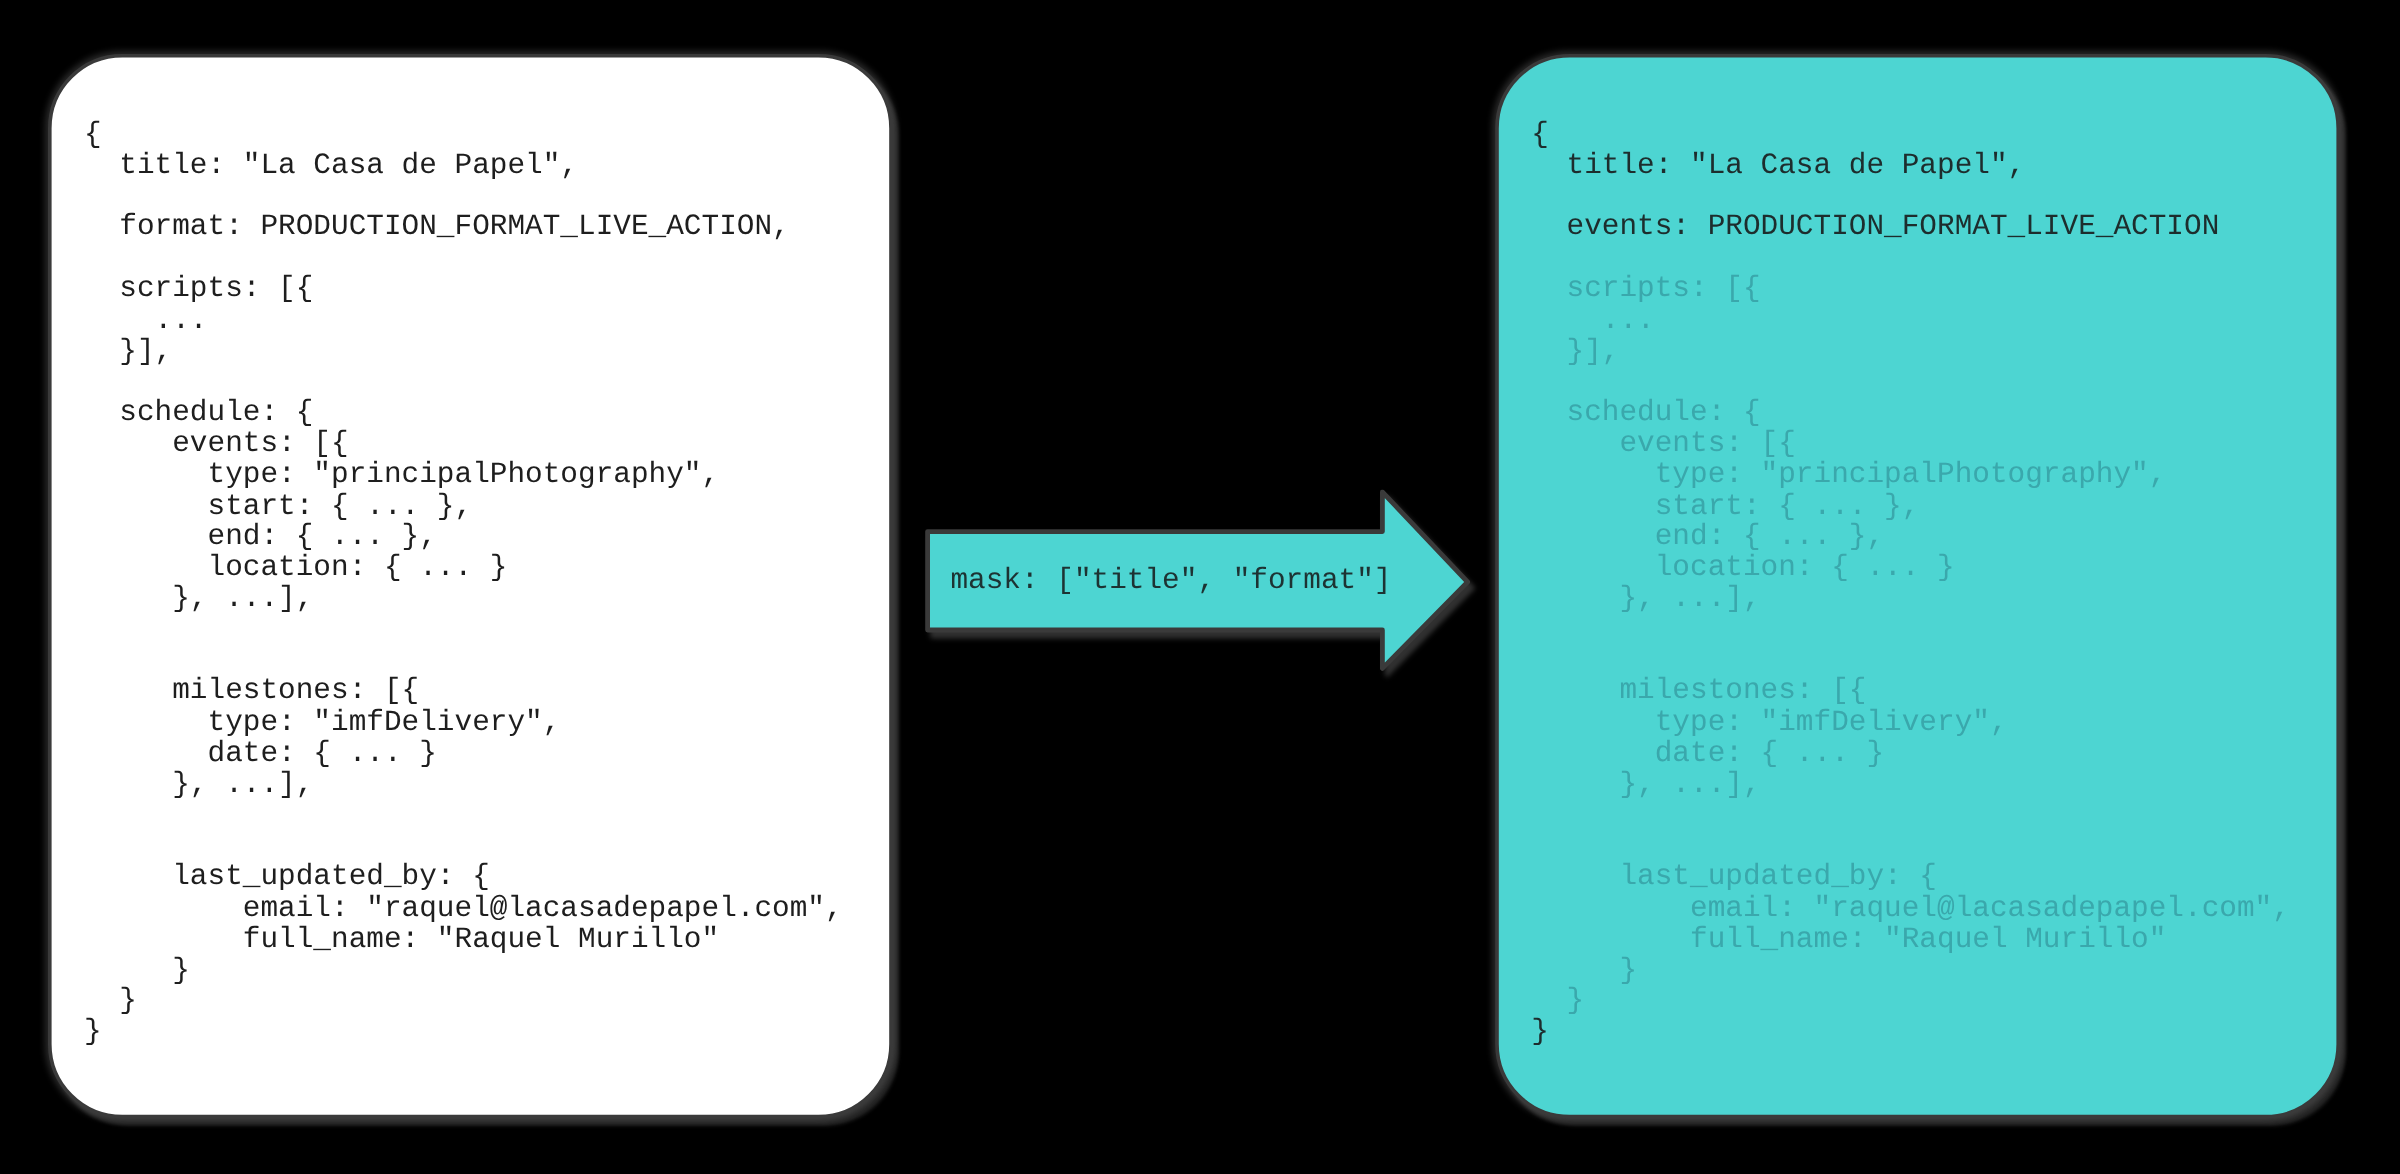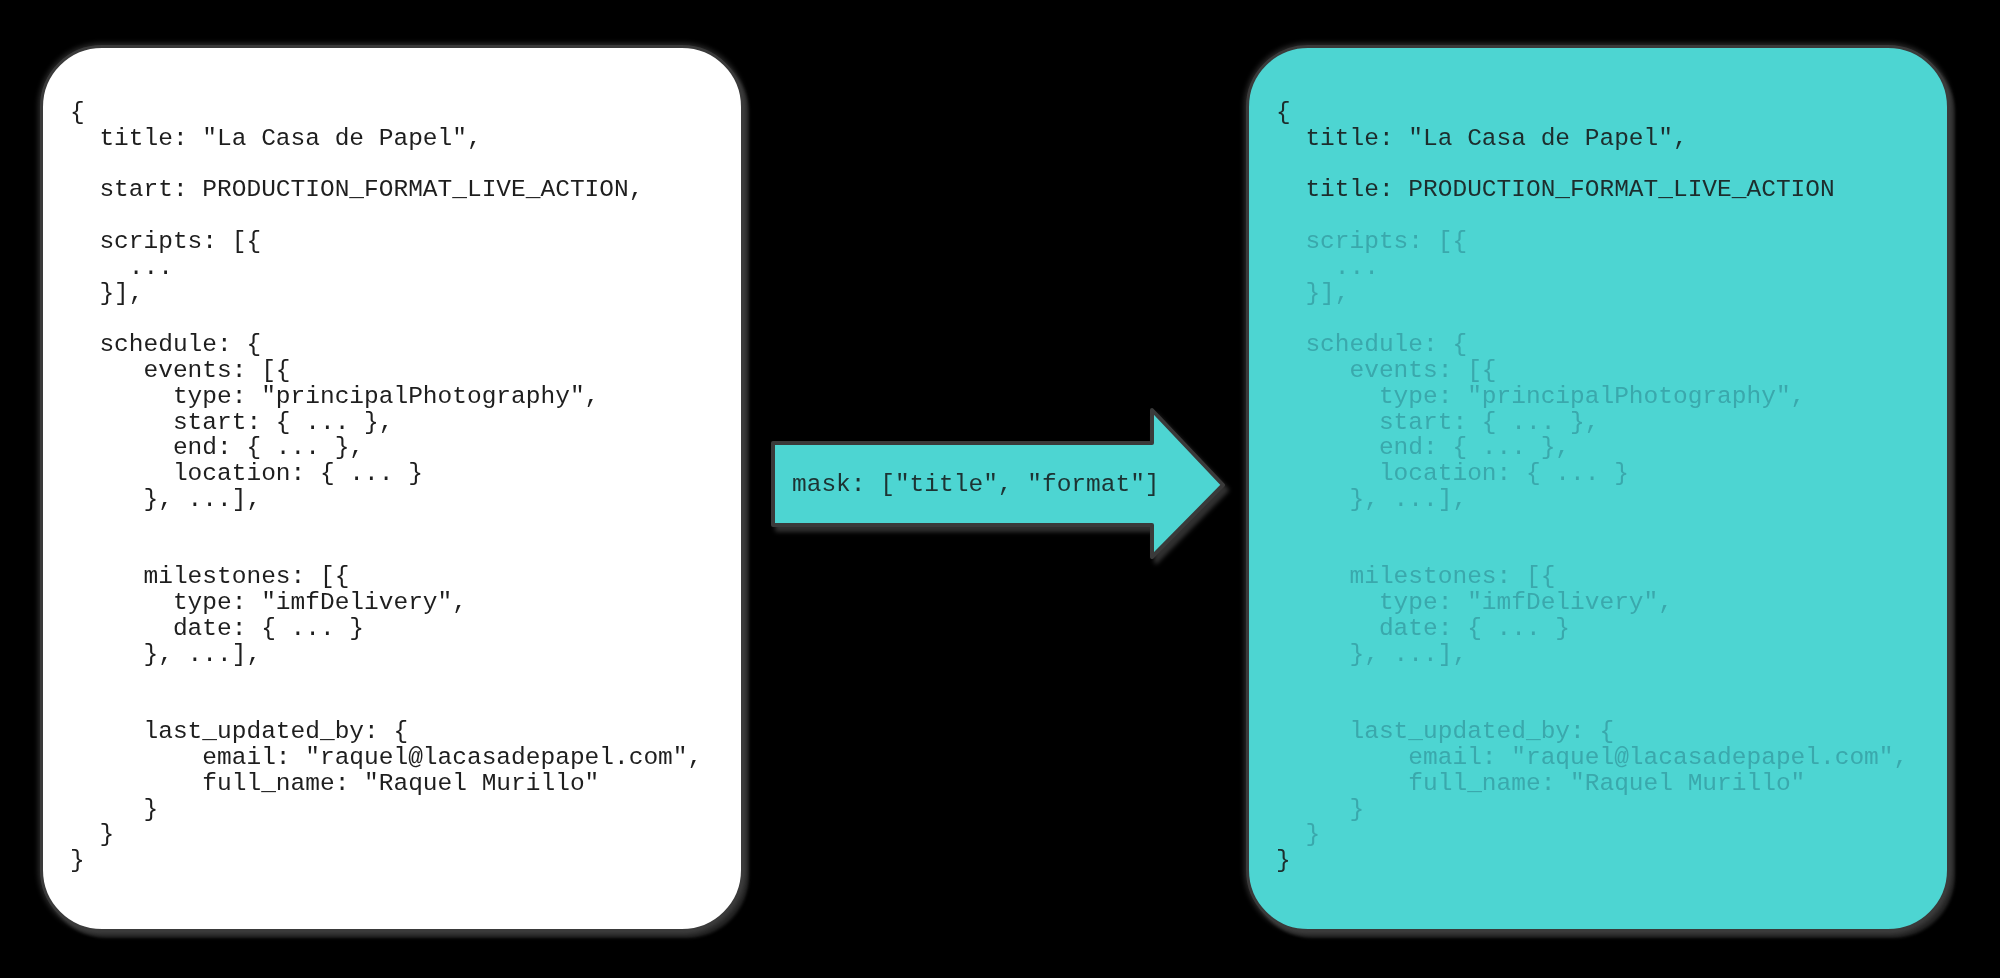--- a/index.html
+++ b/index.html
@@ -60,21 +60,21 @@
 </head>
 <body>
 
 <div class="canvas">
 
   <div class="panel panel-left">
     <div class="code">
         <div class="code-line">{</div>
         <div class="code-line">  title: "La Casa de Papel",</div>
         <div class="code-line">&nbsp;</div>
-        <div class="code-line">  start: PRODUCTION_FORMAT_LIVE_ACTION,</div>
+        <div class="code-line">  format: PRODUCTION_FORMAT_LIVE_ACTION,</div>
         <div class="code-line">&nbsp;</div>
         <div class="code-line">  scripts: [{</div>
         <div class="code-line">    ...</div>
         <div class="code-line">  }],</div>
         <div class="code-line">&nbsp;</div>
         <div class="code-line">  schedule: {</div>
         <div class="code-line">     events: [{</div>
         <div class="code-line">       type: "principalPhotography",</div>
         <div class="code-line">       start: { ... },</div>
         <div class="code-line">       end: { ... },</div>
@@ -102,21 +102,21 @@
       <polygon points="3,35 382,35 382,2 453,77 382,149 382,117 3,117" fill="#4dd5d2" stroke="#3a3a3a" stroke-width="4" stroke-linejoin="round"></polygon>
     </svg>
     <div class="arrow-label">mask: ["title", "format"]</div>
   </div>
 
   <div class="panel panel-right">
     <div class="code">
         <div class="code-line">{</div>
         <div class="code-line">  title: "La Casa de Papel",</div>
         <div class="code-line">&nbsp;</div>
-        <div class="code-line">  title: PRODUCTION_FORMAT_LIVE_ACTION</div>
+        <div class="code-line">  events: PRODUCTION_FORMAT_LIVE_ACTION</div>
         <div class="code-line">&nbsp;</div>
         <div class="code-line masked">  scripts: [{</div>
         <div class="code-line masked">    ...</div>
         <div class="code-line masked">  }],</div>
         <div class="code-line masked">&nbsp;</div>
         <div class="code-line masked">  schedule: {</div>
         <div class="code-line masked">     events: [{</div>
         <div class="code-line masked">       type: "principalPhotography",</div>
         <div class="code-line masked">       start: { ... },</div>
         <div class="code-line masked">       end: { ... },</div>

